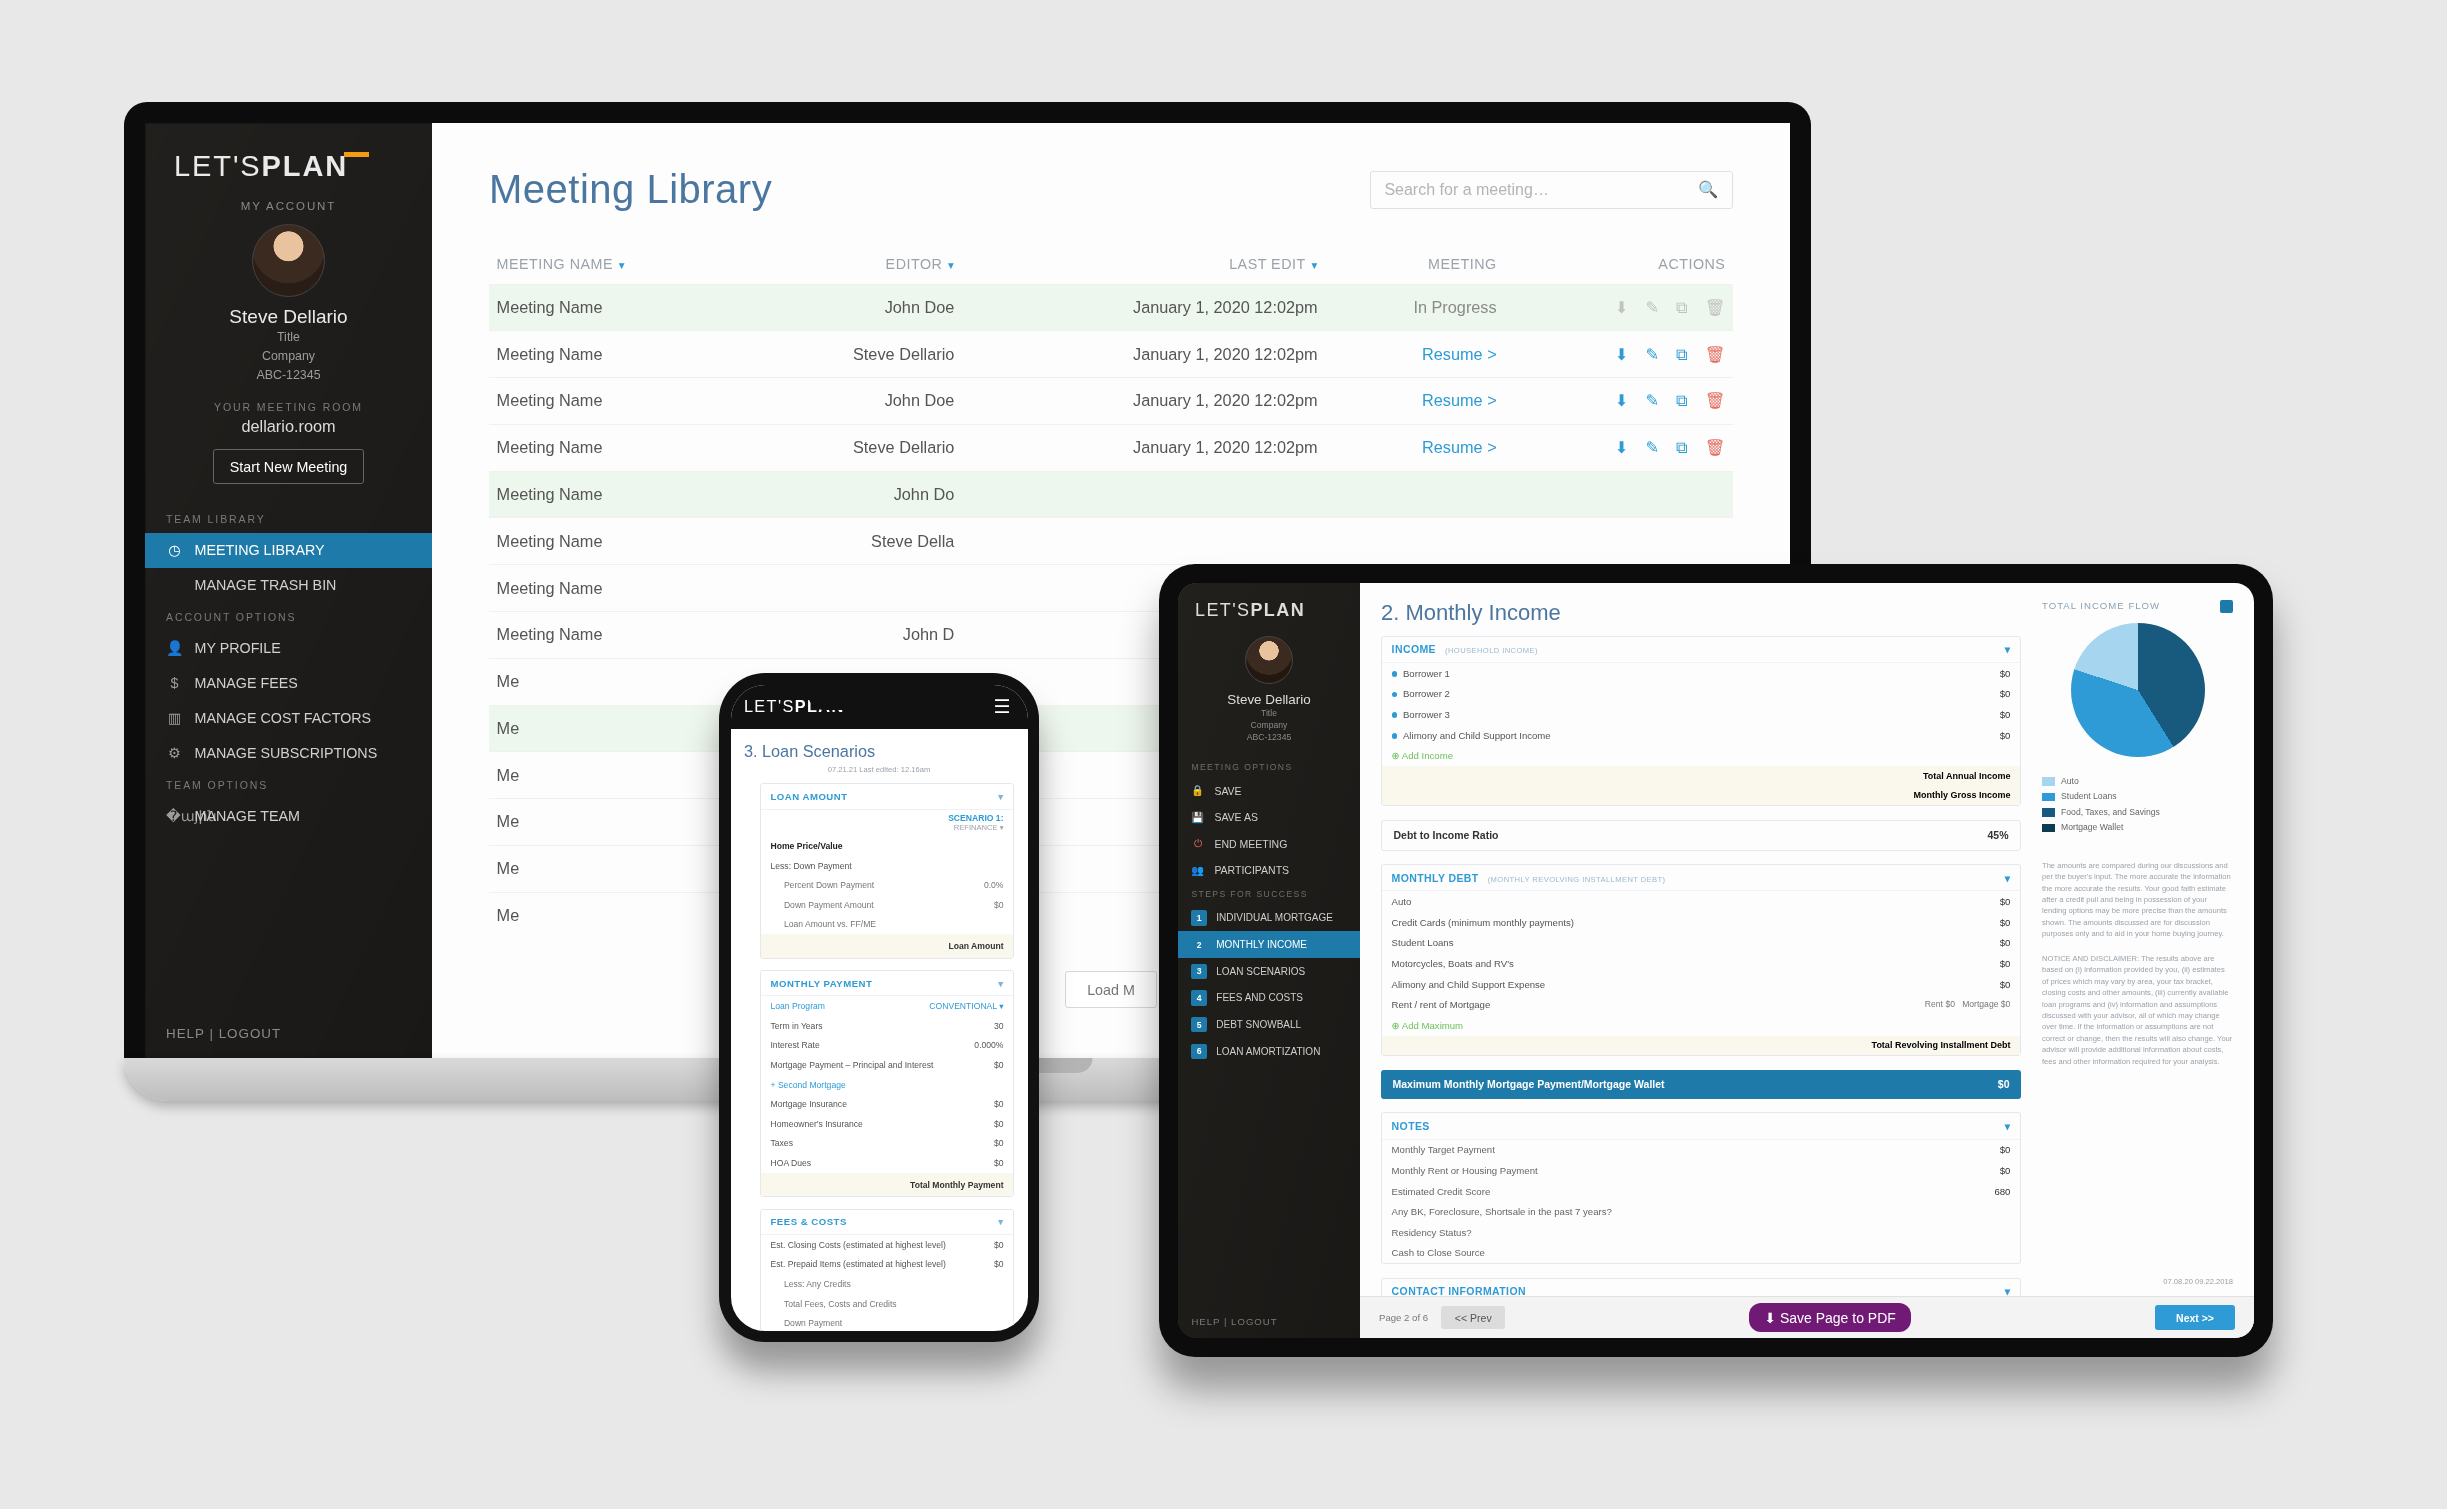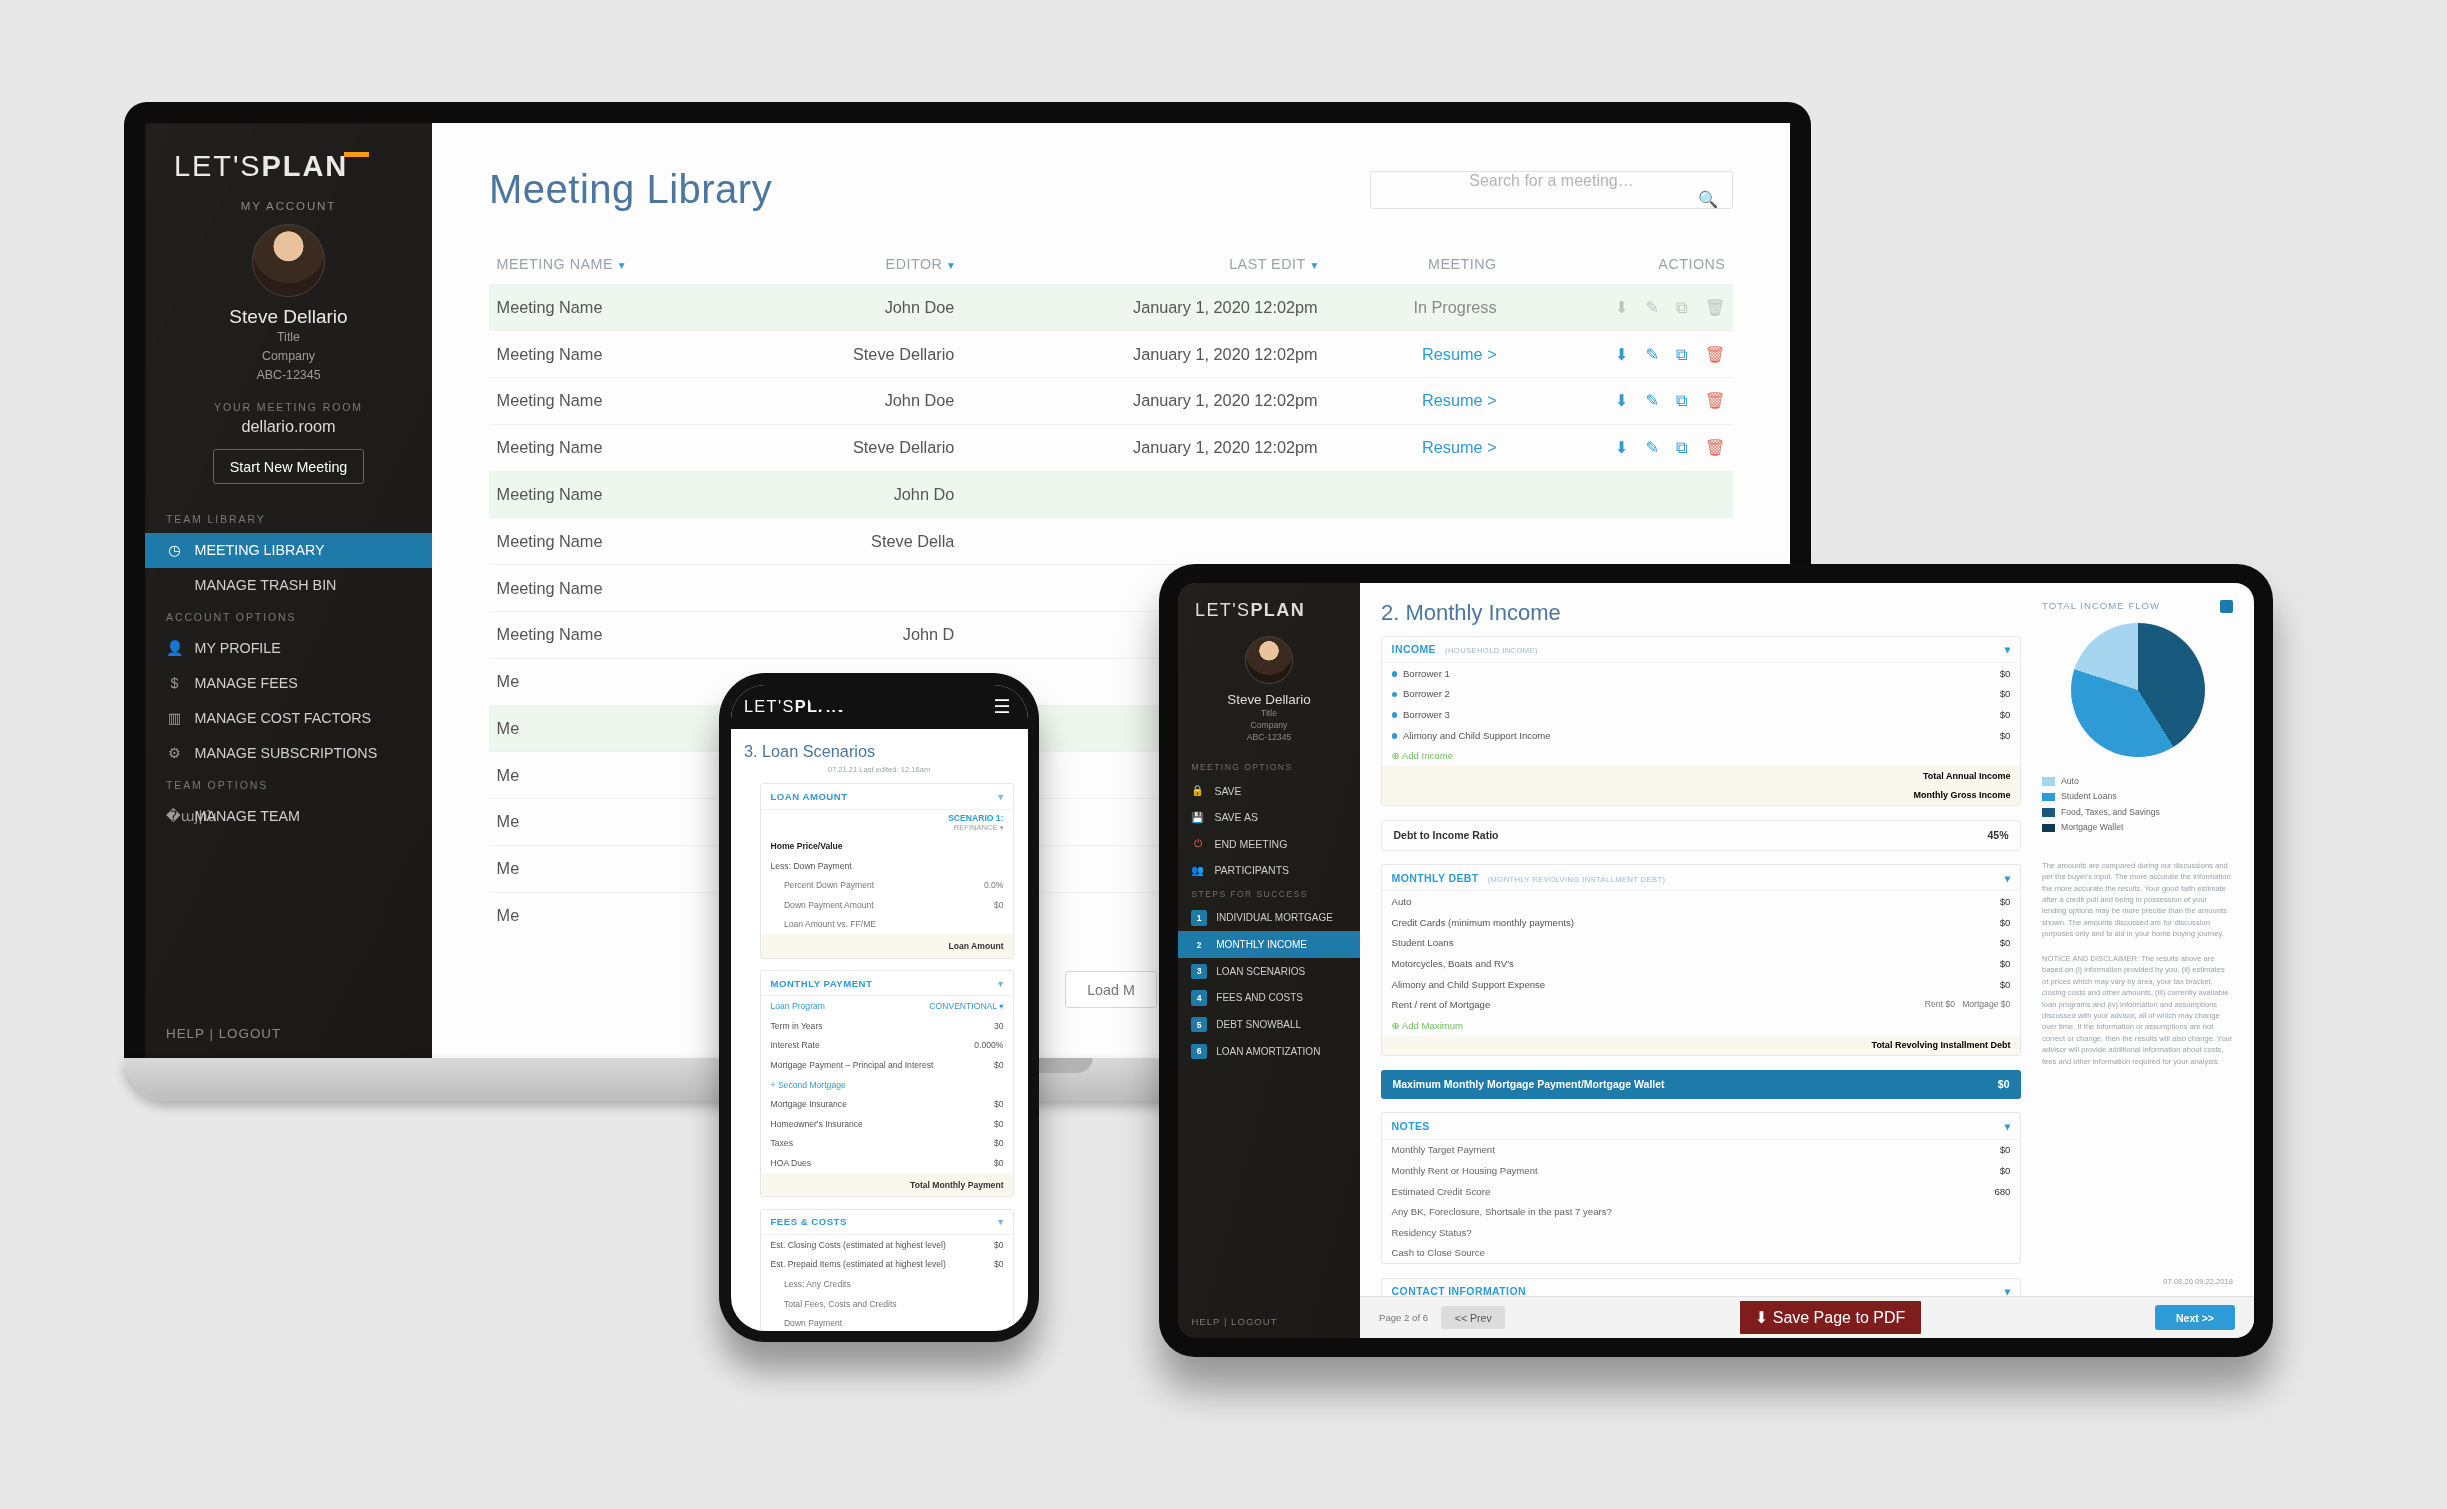--- a/index.html
+++ b/index.html
@@ -30,21 +30,21 @@
 .sb-item { display:flex; align-items:center; gap:11.5px; padding:9.6px 21px; font-size:14.3px; color:#d0d0d0;}
 .sb-item .ico { width:17px; text-align:center; color:#9c9c9c; font-size:14.3px;}
 .sb-item.active { background:#1e7aa8; color:#fff;}
 .sb-item.active .ico{color:#fff;}
 .sb-foot { margin-top:auto; padding:17px 21px; font-size:13.4px; color:#8a8a8a; letter-spacing:1px;}
 
 
 .main { flex:1; background:#fdfdfd; padding:44px 57px; display:flex; flex-direction:column;}
 .main-head { display:flex; justify-content:space-between; align-items:center; margin-bottom:32.5px;}
 .main-title { font-size:40px; font-weight:300; color:#4a76a0; letter-spacing:0.5px;}
-.search { width:363px; height:38px; border:1px solid #e0e0e0; border-radius:2.9px; display:flex; align-items:center; padding:0 13.4px; color:#b4b4b4;flex-direction:column;}
+.search { width:363px; height:38px; border:1px solid #e0e0e0; border-radius:2.9px; display:flex; align-items:center; padding:0 13.4px; color:#b4b4b4;}
 .search-ico { margin-left:auto; font-size:16.3px;}
 .tbl { width:100%; border-collapse:collapse; font-size:16.3px;}
 .tbl th { text-align:left; font-weight:500; color:#9aa3ab; font-size:14.3px; letter-spacing:0.5px; padding:11.5px 7.6px;}
 .tbl th.r, .tbl td.r { text-align:right;}
 .tbl td { padding:13.4px 7.6px; color:#555; border-top:1px solid #f0f0f0;}
 .tbl tr.hi td { background:#eef7ee;}
 .status-prog { color:#8a8a8a;}
 .status-res { color:#2e9bd6; font-weight:500;}
 .row-actions { display:flex; gap:17px; justify-content:flex-end; font-size:16.3px;}
 .row-actions span{ }
@@ -115,21 +115,21 @@
 .expand-ico{width:13.4px;height:13.4px;background:#1e7aa8;border-radius:1.9px;}
 .pie{ width:134px; height:134px; border-radius:50%; margin:0 auto 17px; background: conic-gradient(#175a7e 0 148deg, #2e9bd6 148deg 288deg, #a6d5ef 288deg 360deg);}
 .legend{ font-size:8.6px; line-height:1.8;}
 .legend div{display:flex;align-items:center;gap:5.7px;}
 .sw{width:13.4px;height:8.6px;}
 .sw1{background:#a6d5ef;}.sw2{background:#2e9bd6;}.sw3{background:#175a7e;}.sw4{background:#0e3a52;}
 .t-disc{ font-size:7.6px; line-height:1.5; color:#9aa3ab; margin-top:24px;}
 .t-bottom{ position:absolute; left:182px; right:0; bottom:0; height:42px; background:#f3f3f3; display:flex; align-items:center; padding:0 19px; gap:13.4px; border-top:1px solid #e0e0e0;}
 .t-page{ font-size:9.6px; color:#777;}
 .t-prev{ padding:5.7px 13.4px; background:#dcdcdc; border-radius:2.9px; font-size:10.5px; color:#555;}
-.t-pdf{ margin:0 auto; padding:6.7px 15.3px; background:#7f1d1d; color:#fff; border-radius:1px; font-size:16px;}
+.t-pdf{ margin:0 auto; padding:6.7px 15.3px; background:#701a75; color:#fff; border-radius:12px; font-size:14px;}
 .t-next{ padding:6.7px 21px; background:#2e9bd6; color:#fff; border-radius:2.9px; font-size:10.5px; font-weight:600;}
 .t-date{ position:absolute; right:21px; bottom:52px; font-size:7.6px; color:#a0a0a0; text-align:right;}
 </style>
 </head>
 <body>
 
 <div class="laptop">
   <div class="laptop-screen-border">
     <div class="laptop-screen">
       <div class="laptop-bg"></div>

